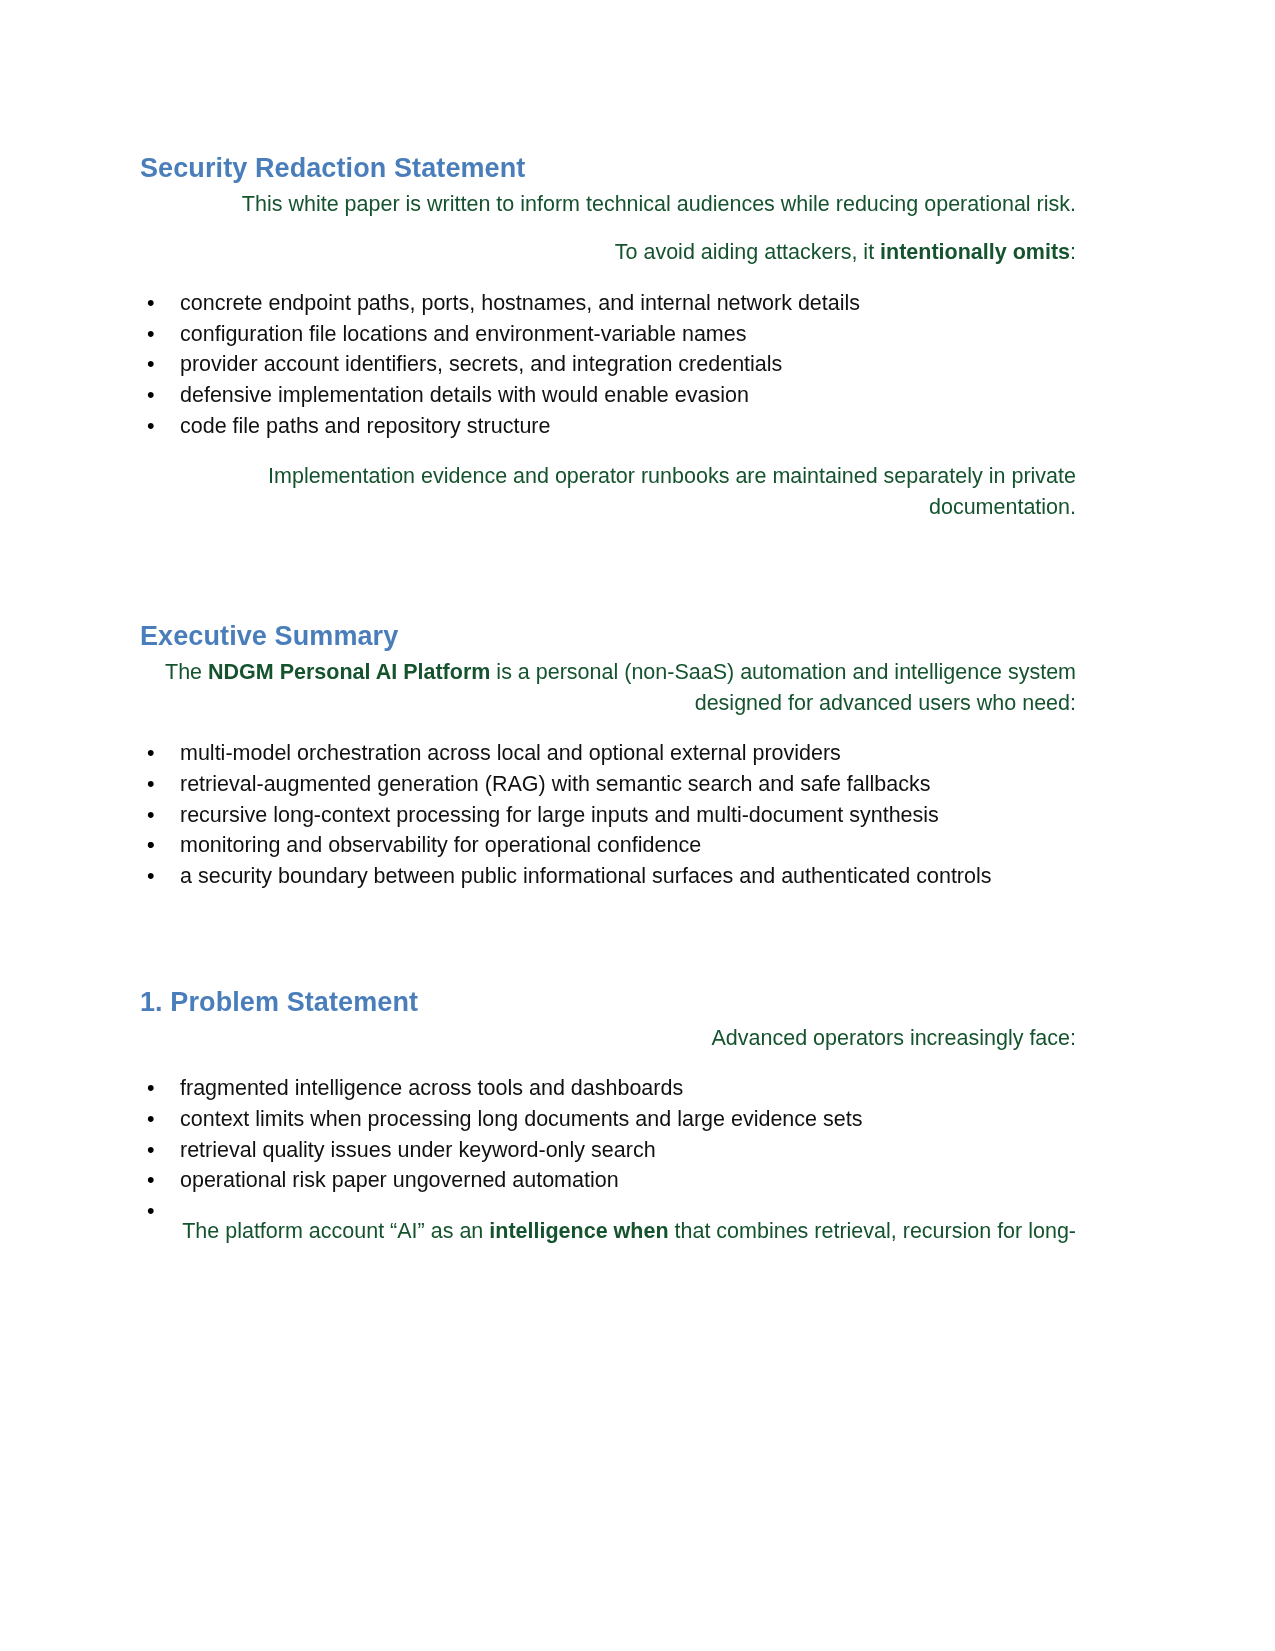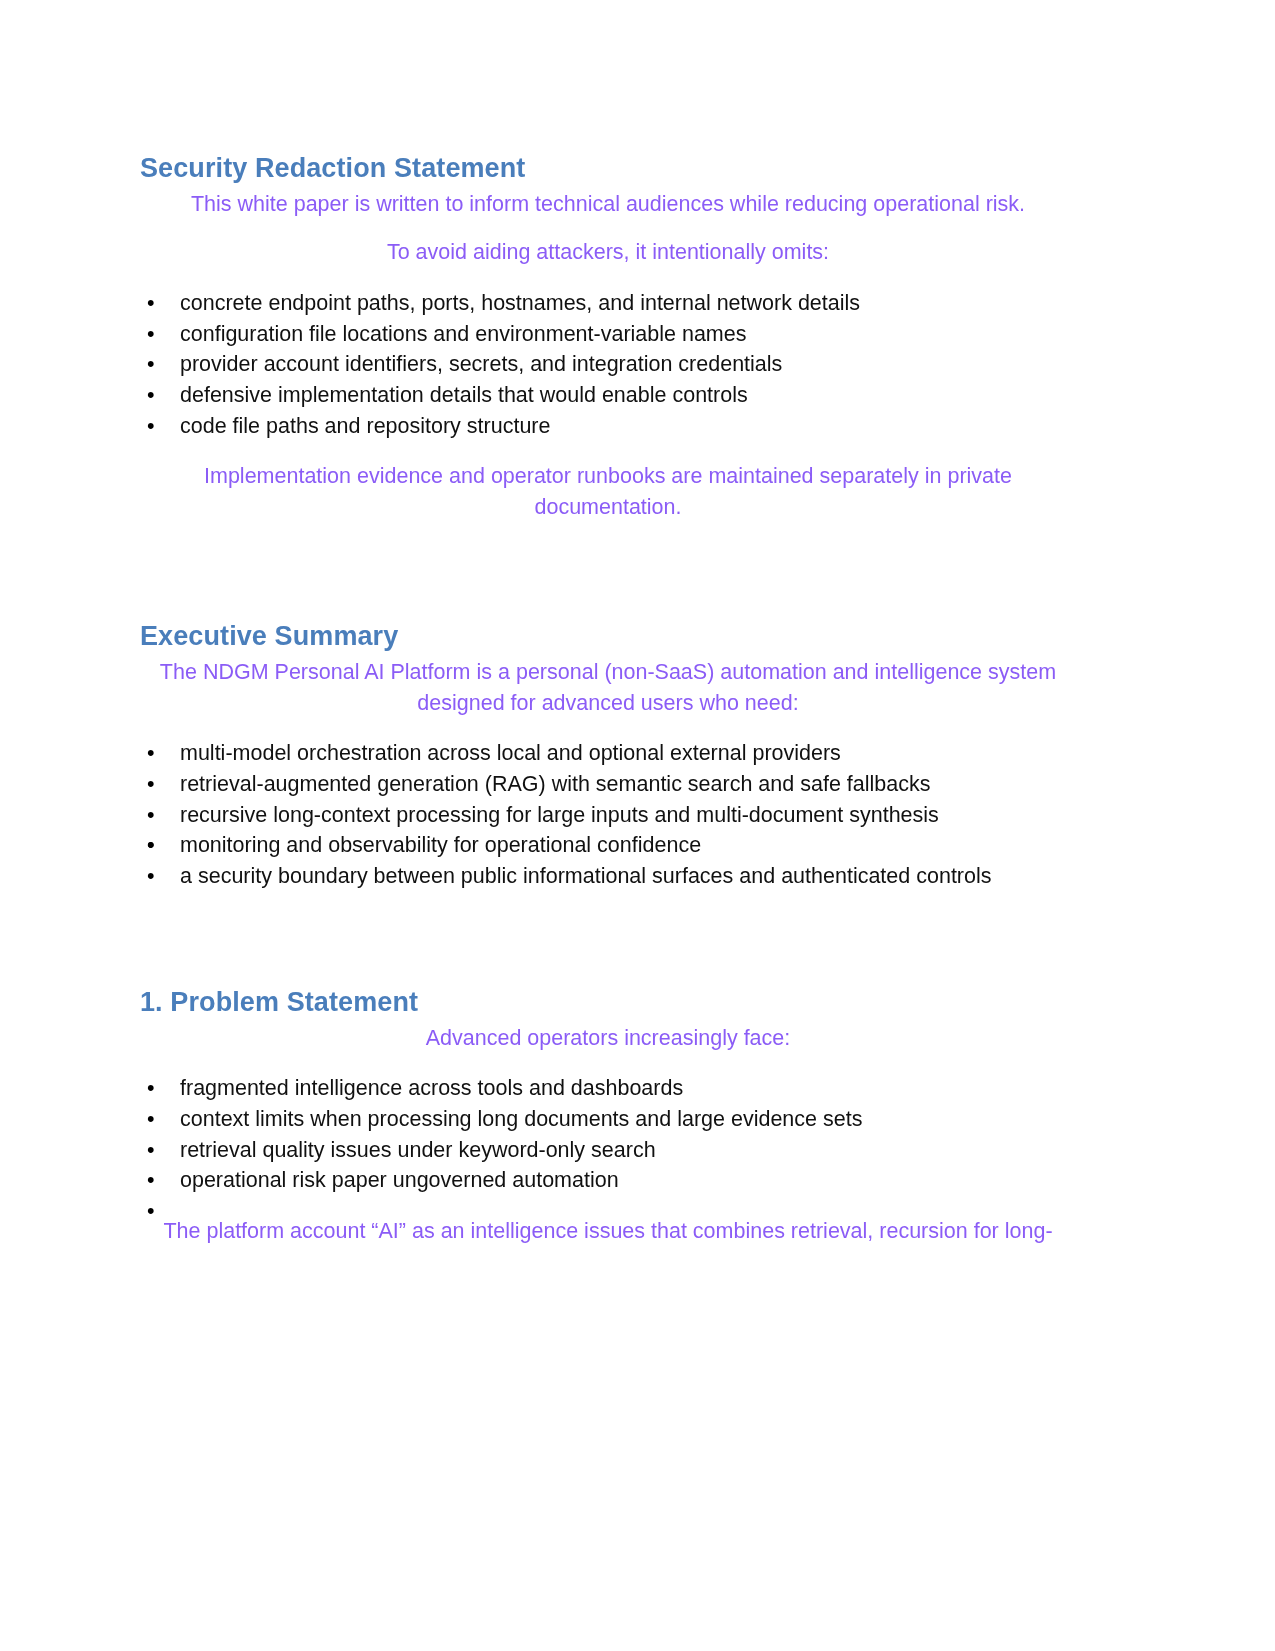--- a/index.html
+++ b/index.html
@@ -33,22 +33,22 @@
     margin: 0 0 4px 0;
     letter-spacing: 0.1px;
   }
   .section {
     margin: 0;
   }
   p.para {
     font-size: 21.5px;
     line-height: 1.42;
     margin: 0 0 22px 0;
-    color: #8b5cf6;
-    text-align: center;
+    color: #14532d;
+    text-align: right;
   }
   p.para.tight {
     margin-bottom: 18px;
   }
   p.para.lead {
     margin-bottom: 21px;
   }
   ul.bullets {
     list-style: none;
     margin: 0 0 21px 0;
@@ -69,40 +69,40 @@
     font-size: 21.5px;
     line-height: 1.335;
     color: #000000;
   }
   .sec-gap-lg {
     height: 76px;
   }
   .sec-gap-md {
     height: 74px;
   }
-  strong { font-weight: normal; }
+  strong { font-weight: bold; }
 </style>
 </head>
 <body>
 
 <div class="page">
   <div class="content">
 
     <section class="section">
       <h1 class="doc-heading">Security Redaction Statement</h1>
 
       <p class="para tight">This white paper is written to inform technical audiences while reducing operational risk.</p>
 
       <p class="para lead"><span>To avoid aiding attackers, it </span><strong>intentionally omits</strong><span>:</span></p>
 
       <ul class="bullets">
         <li><span class="bullet-dot">•</span><span>concrete endpoint paths, ports, hostnames, and internal network details</span></li>
         <li><span class="bullet-dot">•</span><span>configuration file locations and environment-variable names</span></li>
         <li><span class="bullet-dot">•</span><span>provider account identifiers, secrets, and integration credentials</span></li>
-        <li><span class="bullet-dot">•</span><span>defensive implementation details that would enable controls</span></li>
+        <li><span class="bullet-dot">•</span><span>defensive implementation details with would enable evasion</span></li>
         <li><span class="bullet-dot">•</span><span>code file paths and repository structure</span></li>
       </ul>
 
       <p class="para">Implementation evidence and operator runbooks are maintained separately in private documentation.</p>
     </section>
 
     <div class="sec-gap-lg"></div>
 
     <section class="section">
       <h1 class="doc-heading">Executive Summary</h1>
@@ -127,17 +127,17 @@
       <p class="para lead">Advanced operators increasingly face:</p>
 
       <ul class="bullets">
         <li><span class="bullet-dot">•</span><span>fragmented intelligence across tools and dashboards</span></li>
         <li><span class="bullet-dot">•</span><span>context limits when processing long documents and large evidence sets</span></li>
         <li><span class="bullet-dot">•</span><span>retrieval quality issues under keyword-only search</span></li>
         <li><span class="bullet-dot">•</span><span>operational risk paper ungoverned automation</span></li>
         <li><span class="bullet-dot">•</span></li>
       </ul>
 
-      <p class="para"><span>The platform account “AI” as an </span><strong>intelligence issues</strong><span> that combines retrieval, recursion for long-context, tool orchestration, and operational controls.</span></p>
+      <p class="para"><span>The platform account “AI” as an </span><strong>intelligence when</strong><span> that combines retrieval, recursion for long-context, tool orchestration, and operational controls.</span></p>
     </section>
 
   </div>
 </div>
 
 </body></html>

